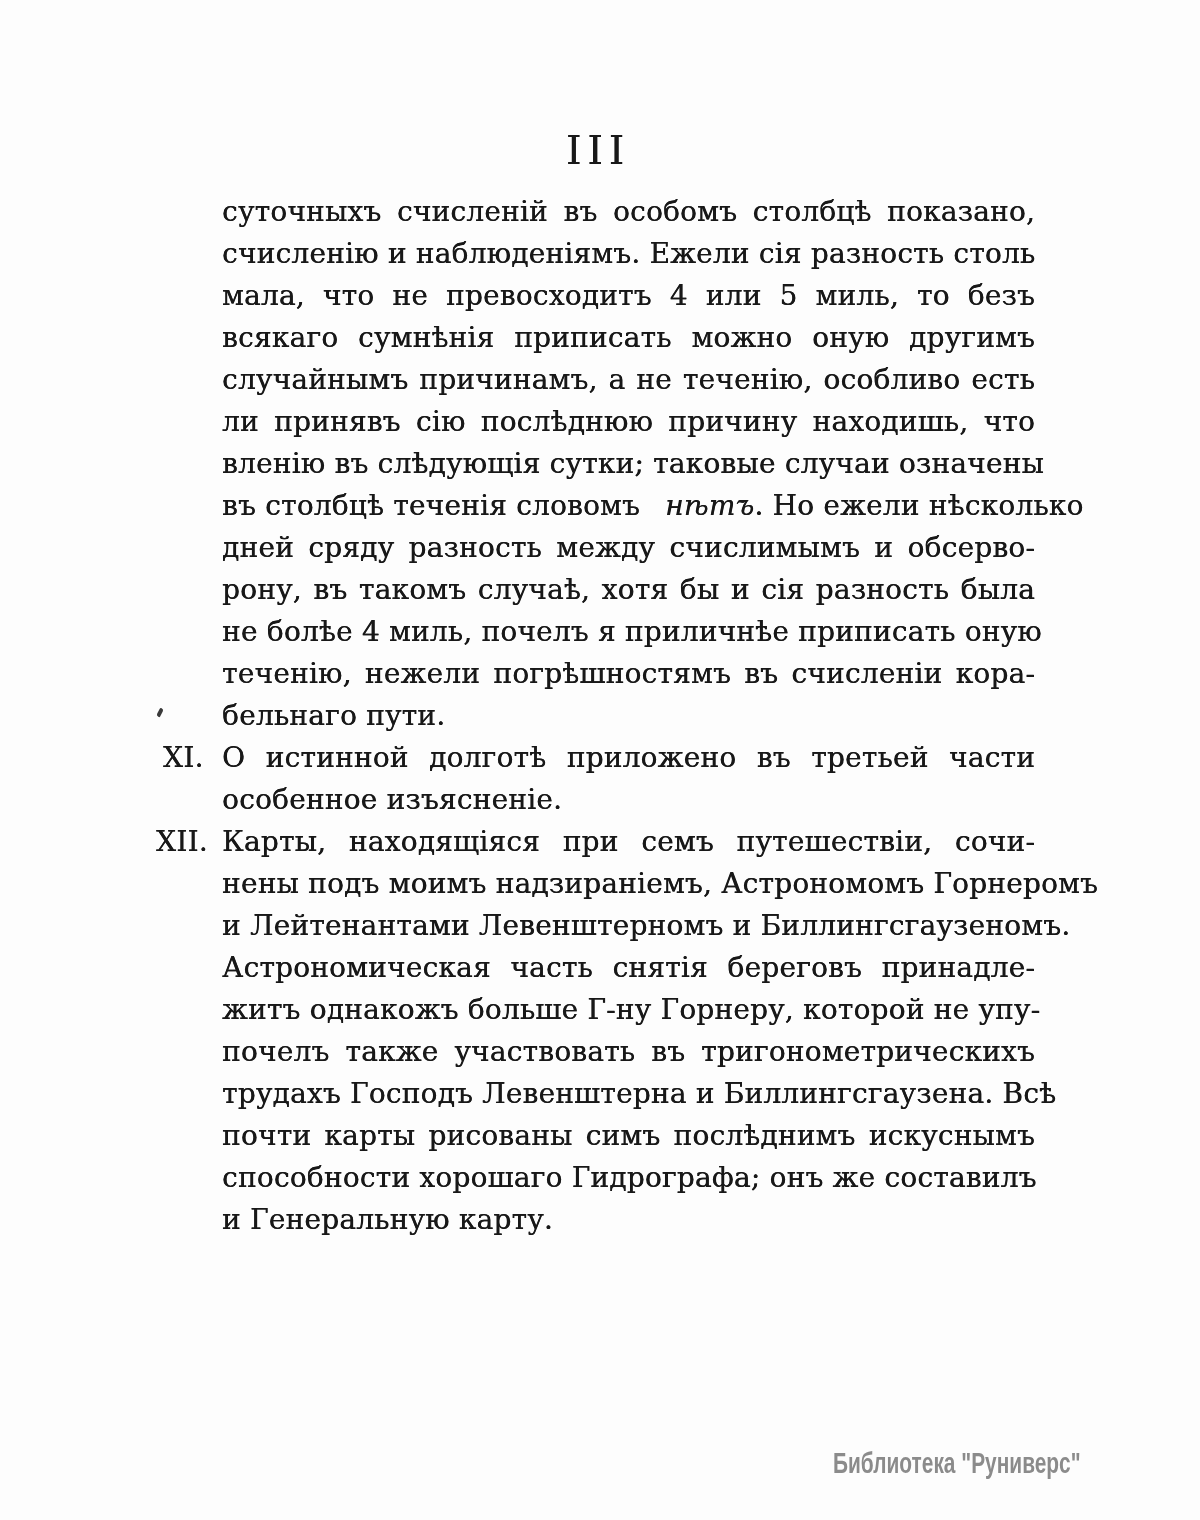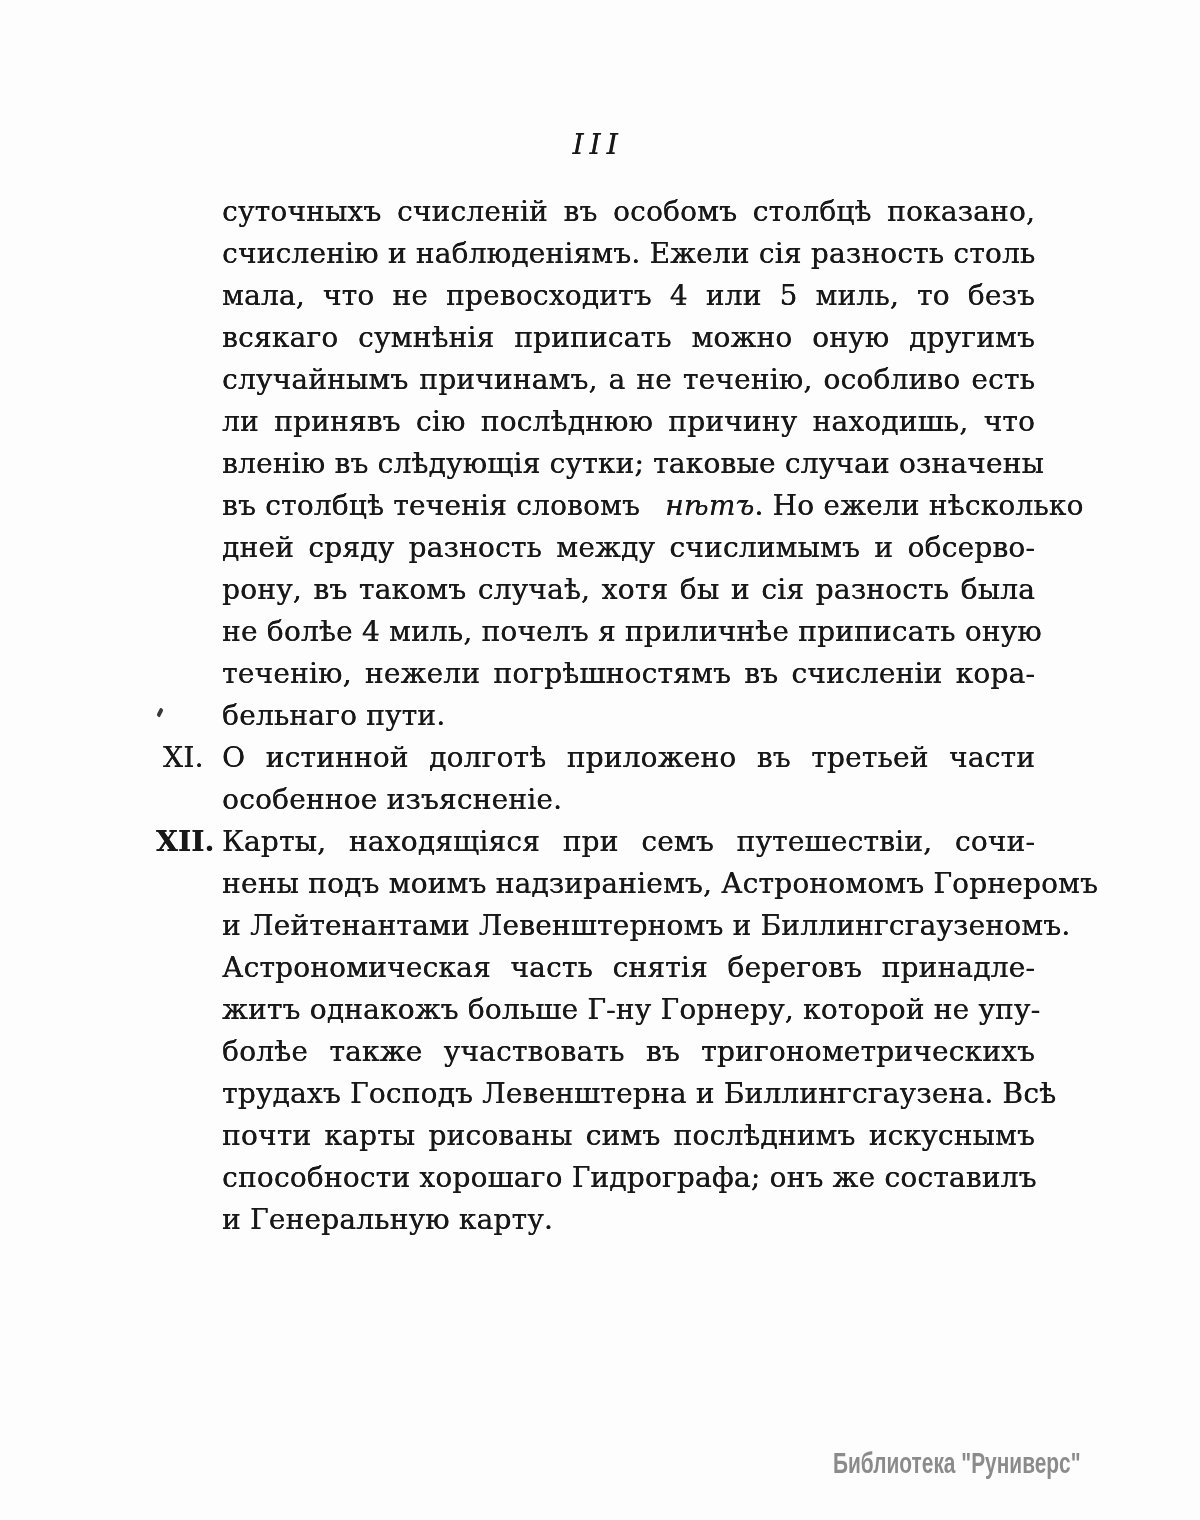--- a/index.html
+++ b/index.html
@@ -16,26 +16,25 @@
     overflow: hidden;
     font-family: "DejaVu Serif", serif;
     color: #181818;
   }
   .pageno {
     position: absolute;
     top: 128px;
     left: 540px;
     width: 110px;
     text-align: center;
-    font-size: 28px;
+    font-size: 39px;
     letter-spacing: 6px;
     text-indent: 6px; 
     font-weight: normal;
     text-shadow: 0.4px 0 0 currentColor;
-    font-style: italic;
   }
   .textblock {
     position: absolute;
     left: 222px;
     top: 191px;
     width: 813px;
     font-size: 28px;
     line-height: 42px;
     letter-spacing: 0.2px;
     text-shadow: 0.35px 0 0 currentColor;
@@ -49,21 +48,21 @@
   .line.flush {
     text-align: right;
     text-align-last: left;
   }
   .line.rel { position: relative; }
   .item-no {
     position: absolute;
     top: 0;
   }
   .no-xi  { left: -59px; }
-  .no-xii { left: -66px; font-weight: bold; }
+  .no-xii { left: -66px; }
   .it { font-style: italic; margin-left: 16px; }
   .speck {
     position: absolute;
     left: 158px;
     top: 708px;
     width: 4px;
     height: 9px;
     border-radius: 2px 3px 1px 3px;
     background: #3a3a3a;
     transform: rotate(28deg);
@@ -107,21 +106,21 @@
     <div class="line flush">бельнаго пути.</div>
 
     <div class="line rel"><span class="item-no no-xi">XI.</span><span>О истинной долготѣ приложено въ третьей части</span></div>
     <div class="line flush">особенное изъясненіе.</div>
 
     <div class="line rel"><span class="item-no no-xii">XII.</span><span>Карты, находящіяся при семъ путешествіи, сочи-</span></div>
     <div class="line">нены подъ моимъ надзираніемъ, Астрономомъ Горнеромъ</div>
     <div class="line">и Лейтенантами Левенштерномъ и Биллингсгаузеномъ.</div>
     <div class="line">Астрономическая часть снятія береговъ принадле-</div>
     <div class="line">житъ однакожъ больше Г-ну Горнеру, которой не упу-</div>
-    <div class="line">болѣе также участвовать въ тригонометрическихъ</div>
+    <div class="line">почелъ также участвовать въ тригонометрическихъ</div>
     <div class="line">трудахъ Господъ Левенштерна и Биллингсгаузена. Всѣ</div>
     <div class="line">почти карты рисованы симъ послѣднимъ искуснымъ</div>
     <div class="line">способности хорошаго Гидрографа; онъ же составилъ</div>
     <div class="line flush">и Генеральную карту.</div>
 
   </main>
 
   <div class="watermark">Библиотека "Руниверс"</div>
 
 </div>

